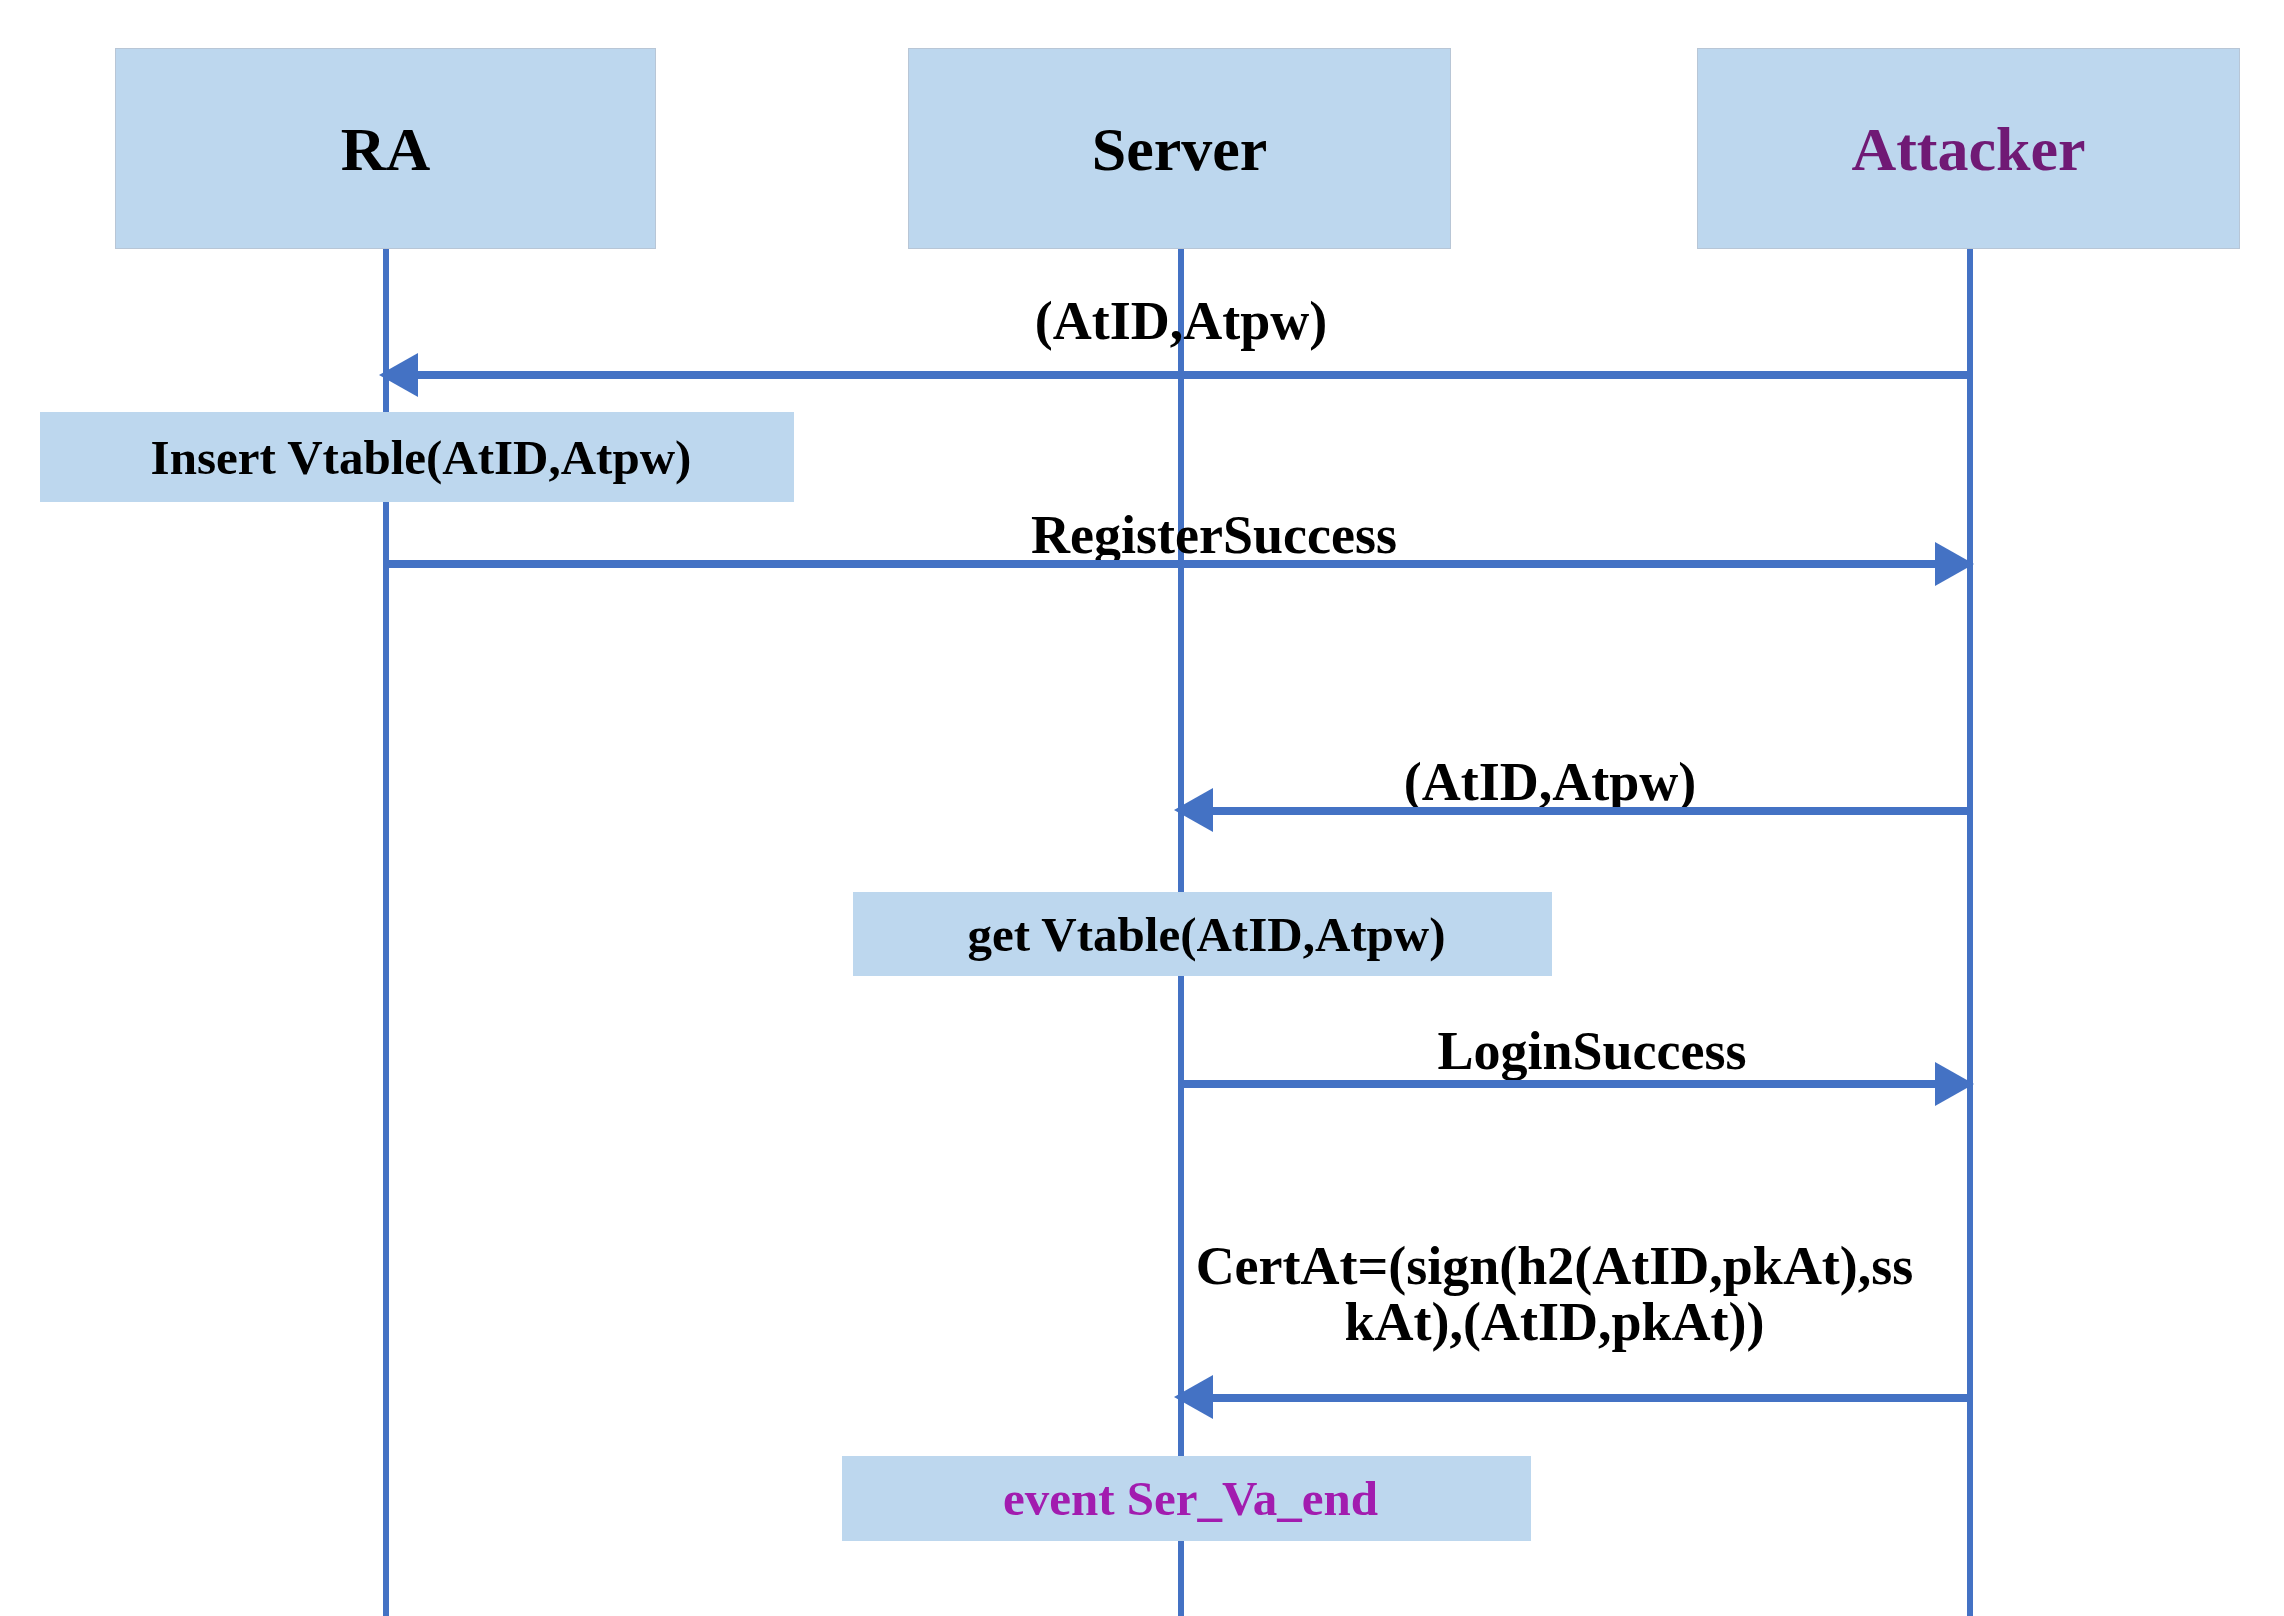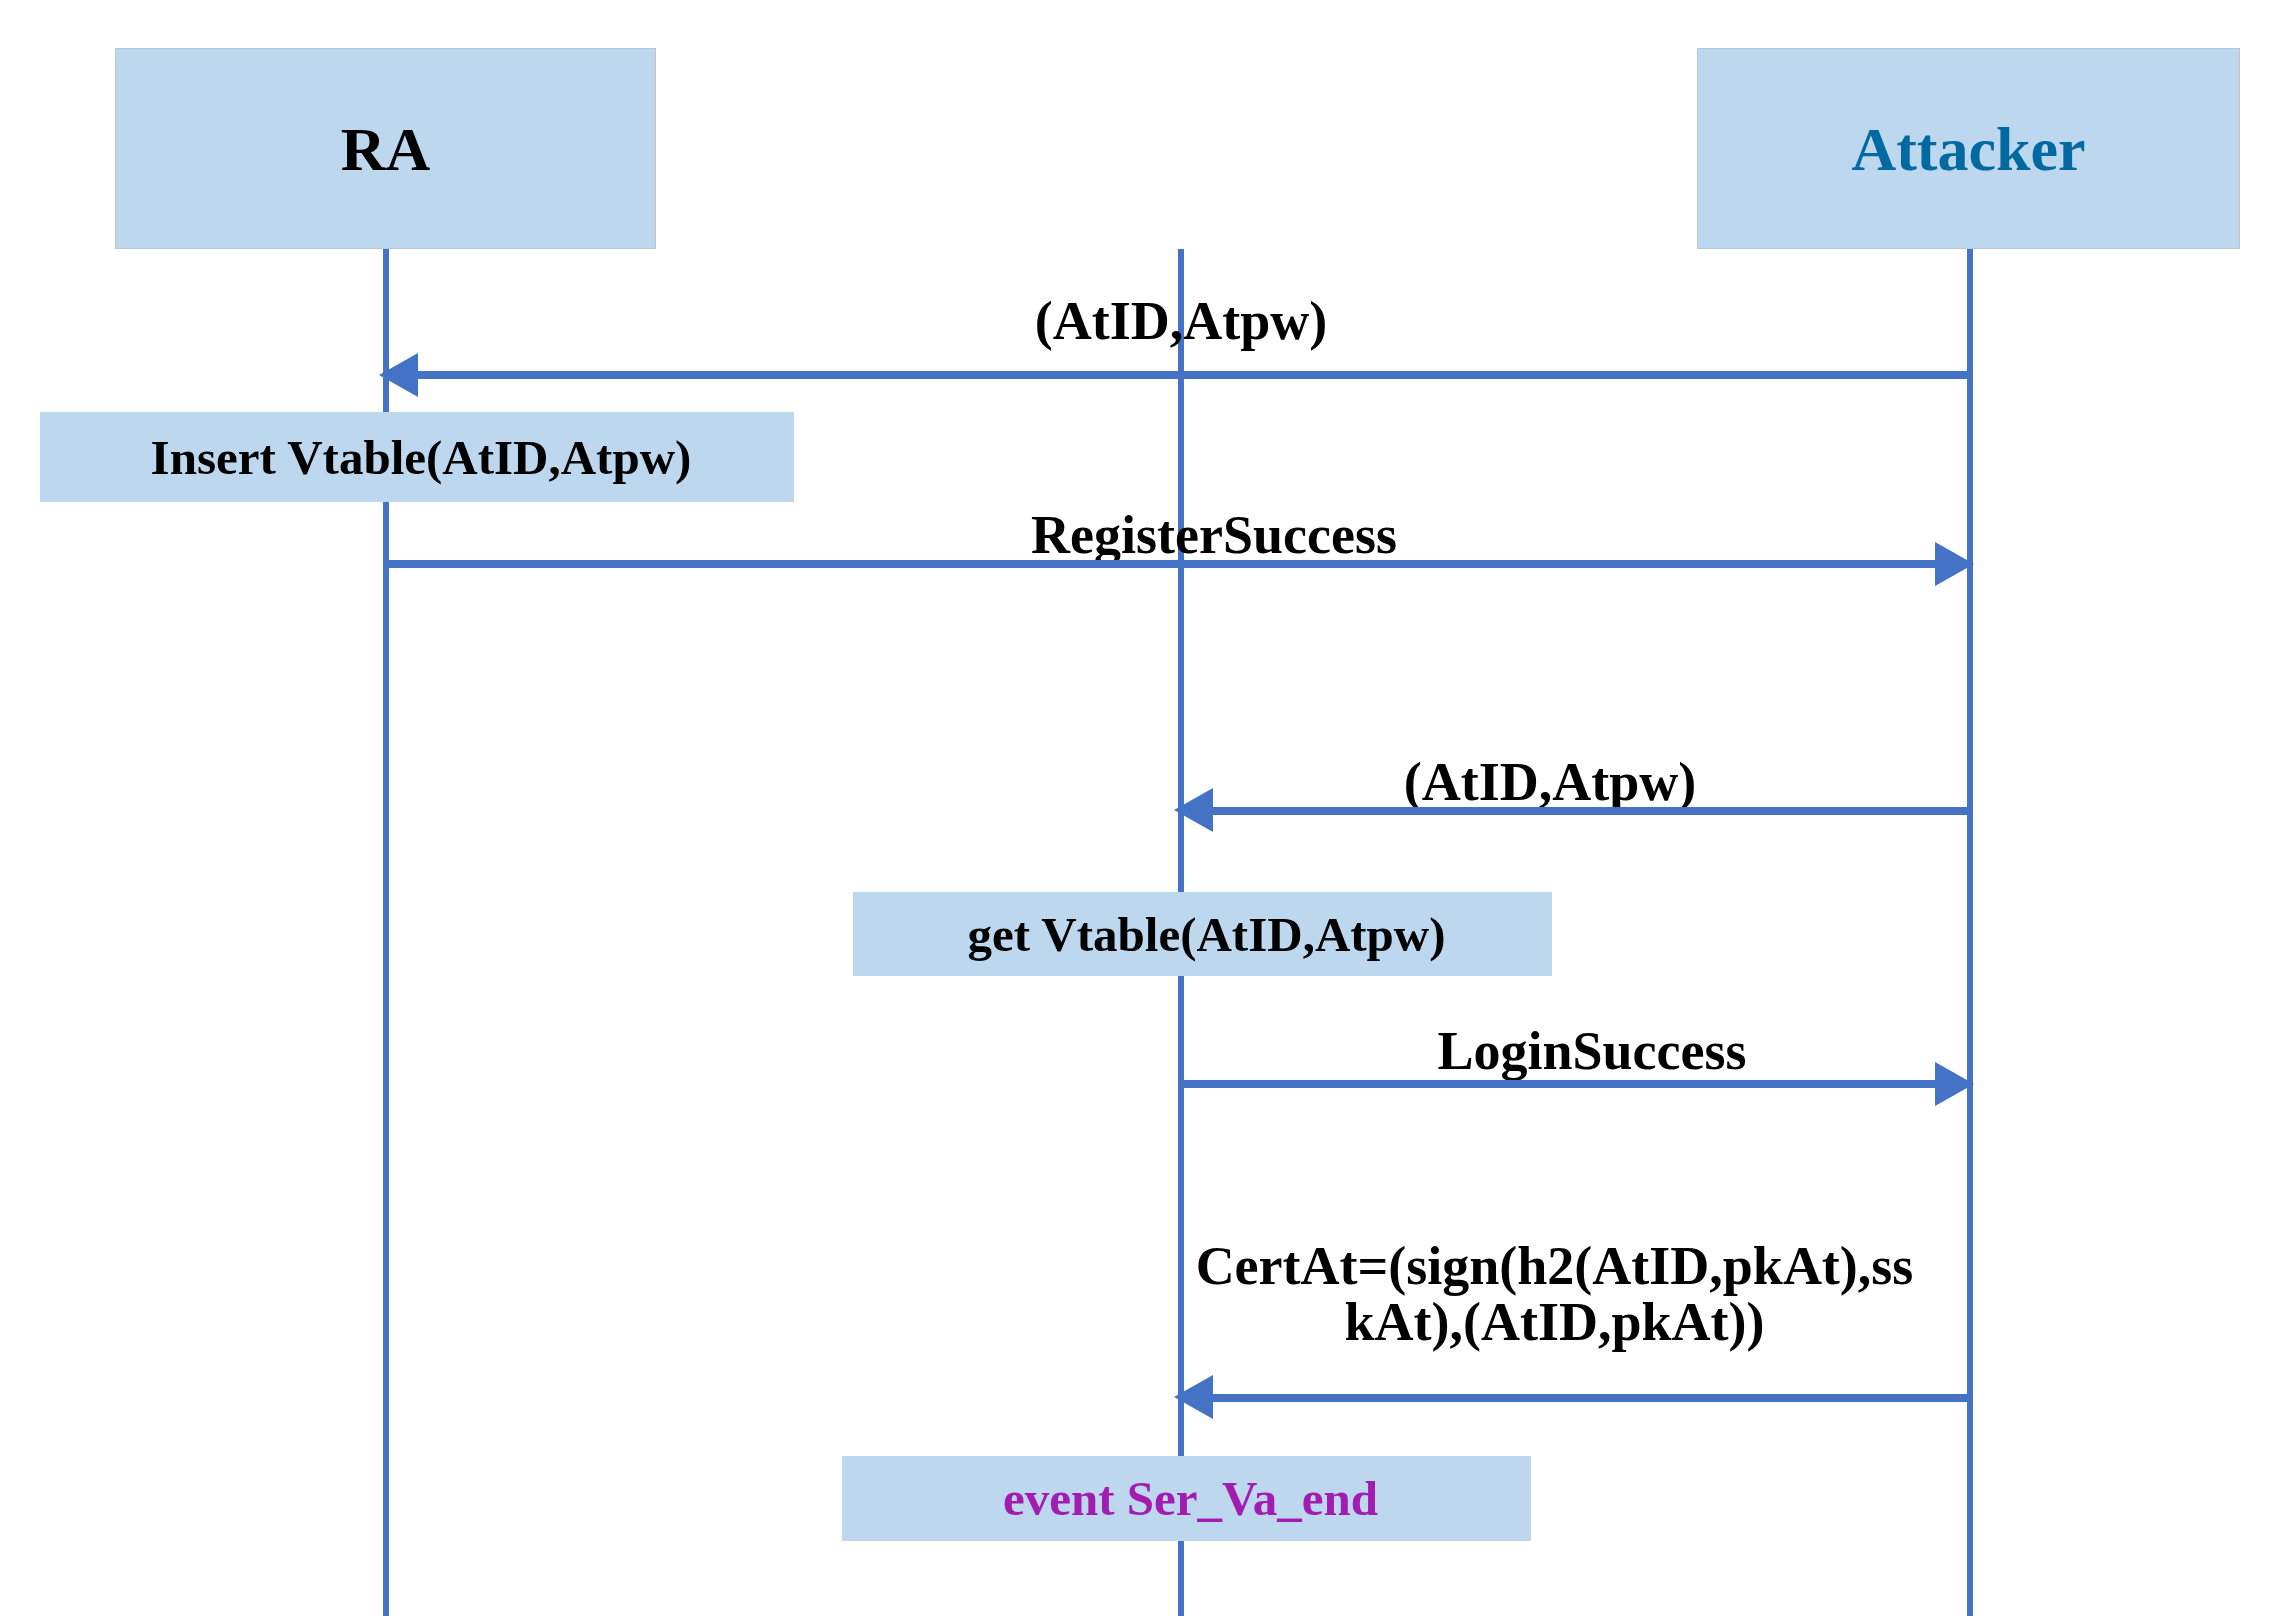--- a/index.html
+++ b/index.html
@@ -27,21 +27,21 @@
     justify-content: center;
   }
   .participant-label {
     font-weight: bold;
     font-size: 62px;
     line-height: 1;
     letter-spacing: 0px;
     white-space: nowrap;
   }
   .label-black { color: #000000; }
-  .label-red   { color: #0369a1; }
+  .label-red   { color: #701a75; }
 
   
   .lifeline {
     position: absolute;
     width: 5.9px;
     background: #4472c4;
   }
 
   
   .msg-line {
@@ -95,20 +95,23 @@
 </style>
 </head>
 <body>
 
 <div id="canvas">
 
   <div class="participant" style="left:115px; top:48px; width:541px; height:201px;">
     <span class="participant-label label-black">RA</span>
   </div>
 
+  <div class="participant" style="left:908px; top:48px; width:543px; height:201px;">
+    <span class="participant-label label-black">Server</span>
+  </div>
 
   <div class="participant" style="left:1697px; top:48px; width:543px; height:201px;">
     <span class="participant-label label-red">Attacker</span>
   </div>
 
   <div class="lifeline" style="left:383px; top:249px; height:1368px;"></div>
   <div class="lifeline" style="left:1178px; top:249px; height:1368px;"></div>
   <div class="lifeline" style="left:1967px; top:249px; height:1368px;"></div>
 
   <div class="msg-label" style="left:888px; top:293px; width:586px;">(AtID,Atpw)</div>

